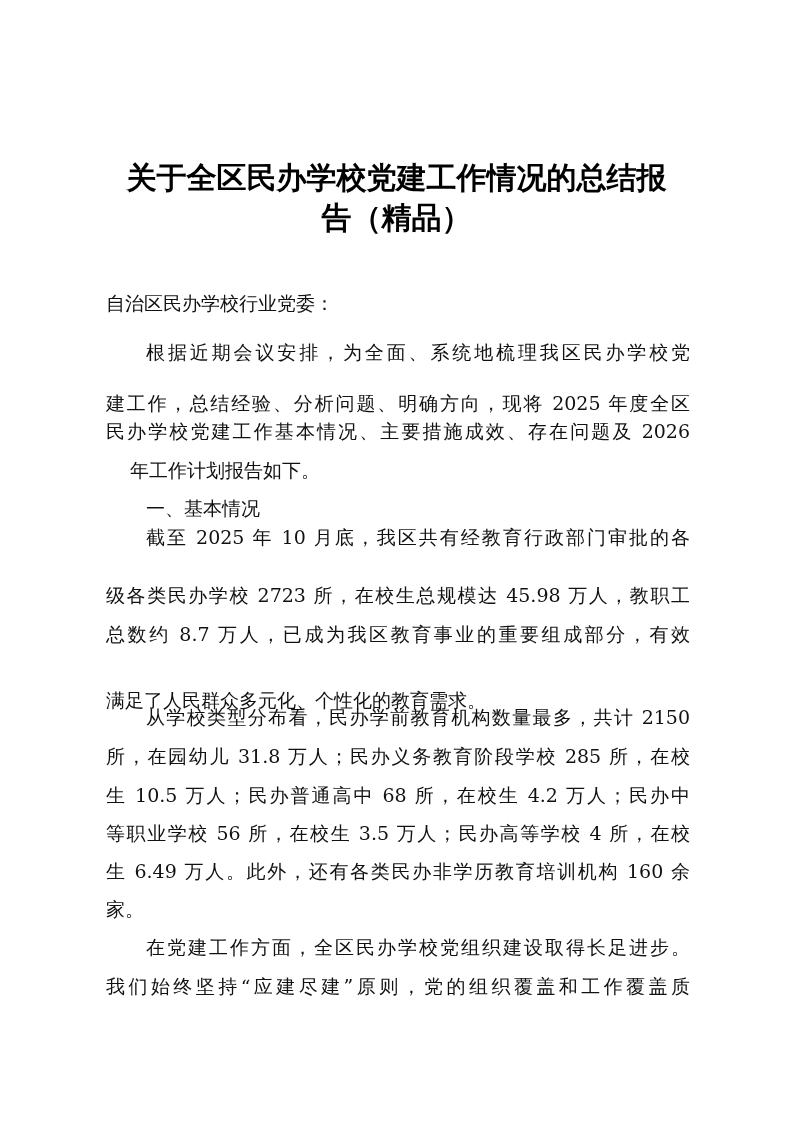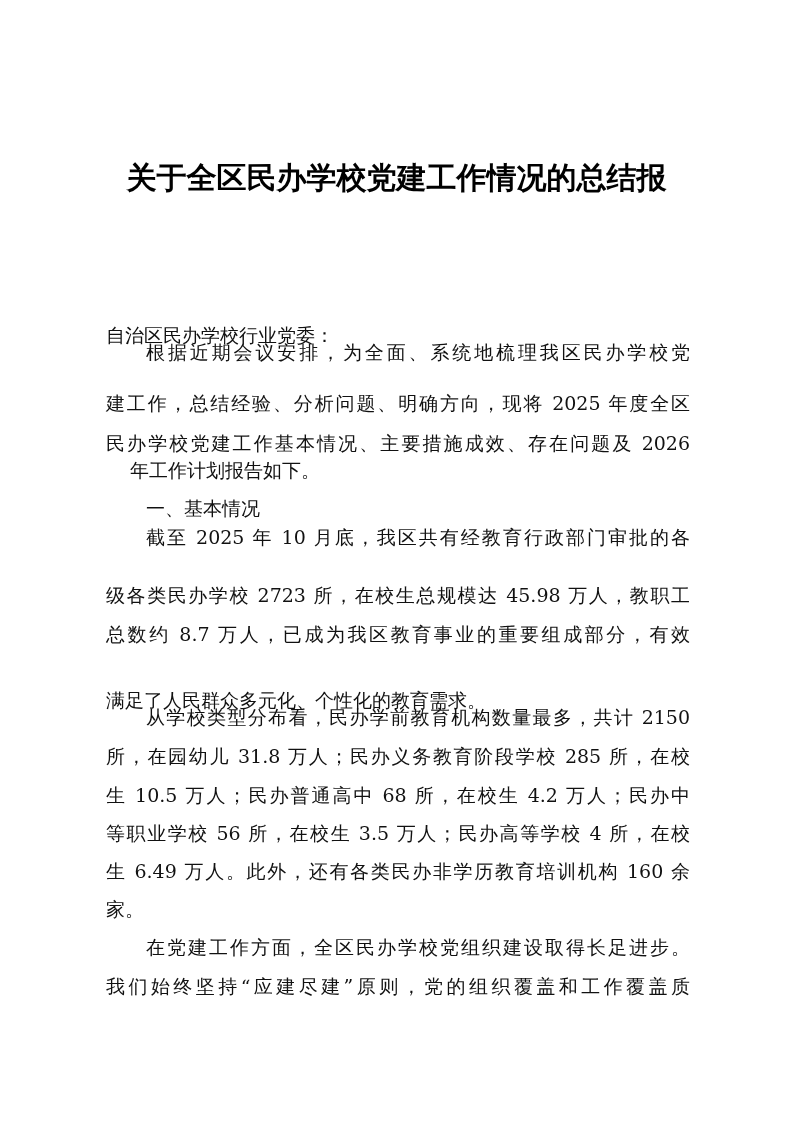--- a/index.html
+++ b/index.html
@@ -70,29 +70,30 @@
       font-weight: normal;
     }
   </style>
 </head>
 <body>
 
 <div class="page">
 
   <h1 class="title" style="margin:0;">
     <span class="tline">关于全区民办学校党建工作情况的总结报</span>
+    <span class="tline">告（精品）</span>
   </h1>
 
   <div class="body-text" style="top:0;">
 
-    <div class="line" style="top:290px;margin-top:32px;">自治区民办学校行业党委：</div>
+    <div class="line" style="top:290px;">自治区民办学校行业党委：</div>
 
     <div class="line indent full" style="top:339px;">根据近期会议安排，为全面、系统地梳理我区民办学校党</div>
     <div class="line full" style="top:390px;">建工作，总结经验、分析问题、明确方向，现将 2025 年度全区</div>
-    <div class="line full" style="top:418px;margin-top:12px;">民办学校党建工作基本情况、主要措施成效、存在问题及 2026</div>
+    <div class="line full" style="top:418px;">民办学校党建工作基本情况、主要措施成效、存在问题及 2026</div>
     <div class="line" style="top:457px;margin-left:24px;">年工作计划报告如下。</div>
 
     <div class="line indent heading" style="top:495px;">一、基本情况</div>
 
     <div class="line indent full" style="top:524px;">截至 2025 年 10 月底，我区共有经教育行政部门审批的各</div>
     <div class="line full" style="top:582px;">级各类民办学校 2723 所，在校生总规模达 45.98 万人，教职工</div>
     <div class="line full" style="top:621px;">总数约 8.7 万人，已成为我区教育事业的重要组成部分，有效</div>
     <div class="line" style="top:687px;">满足了人民群众多元化、个性化的教育需求。</div>
 
     <div class="line indent full" style="top:704px;">从学校类型分布看，民办学前教育机构数量最多，共计 2150</div>

